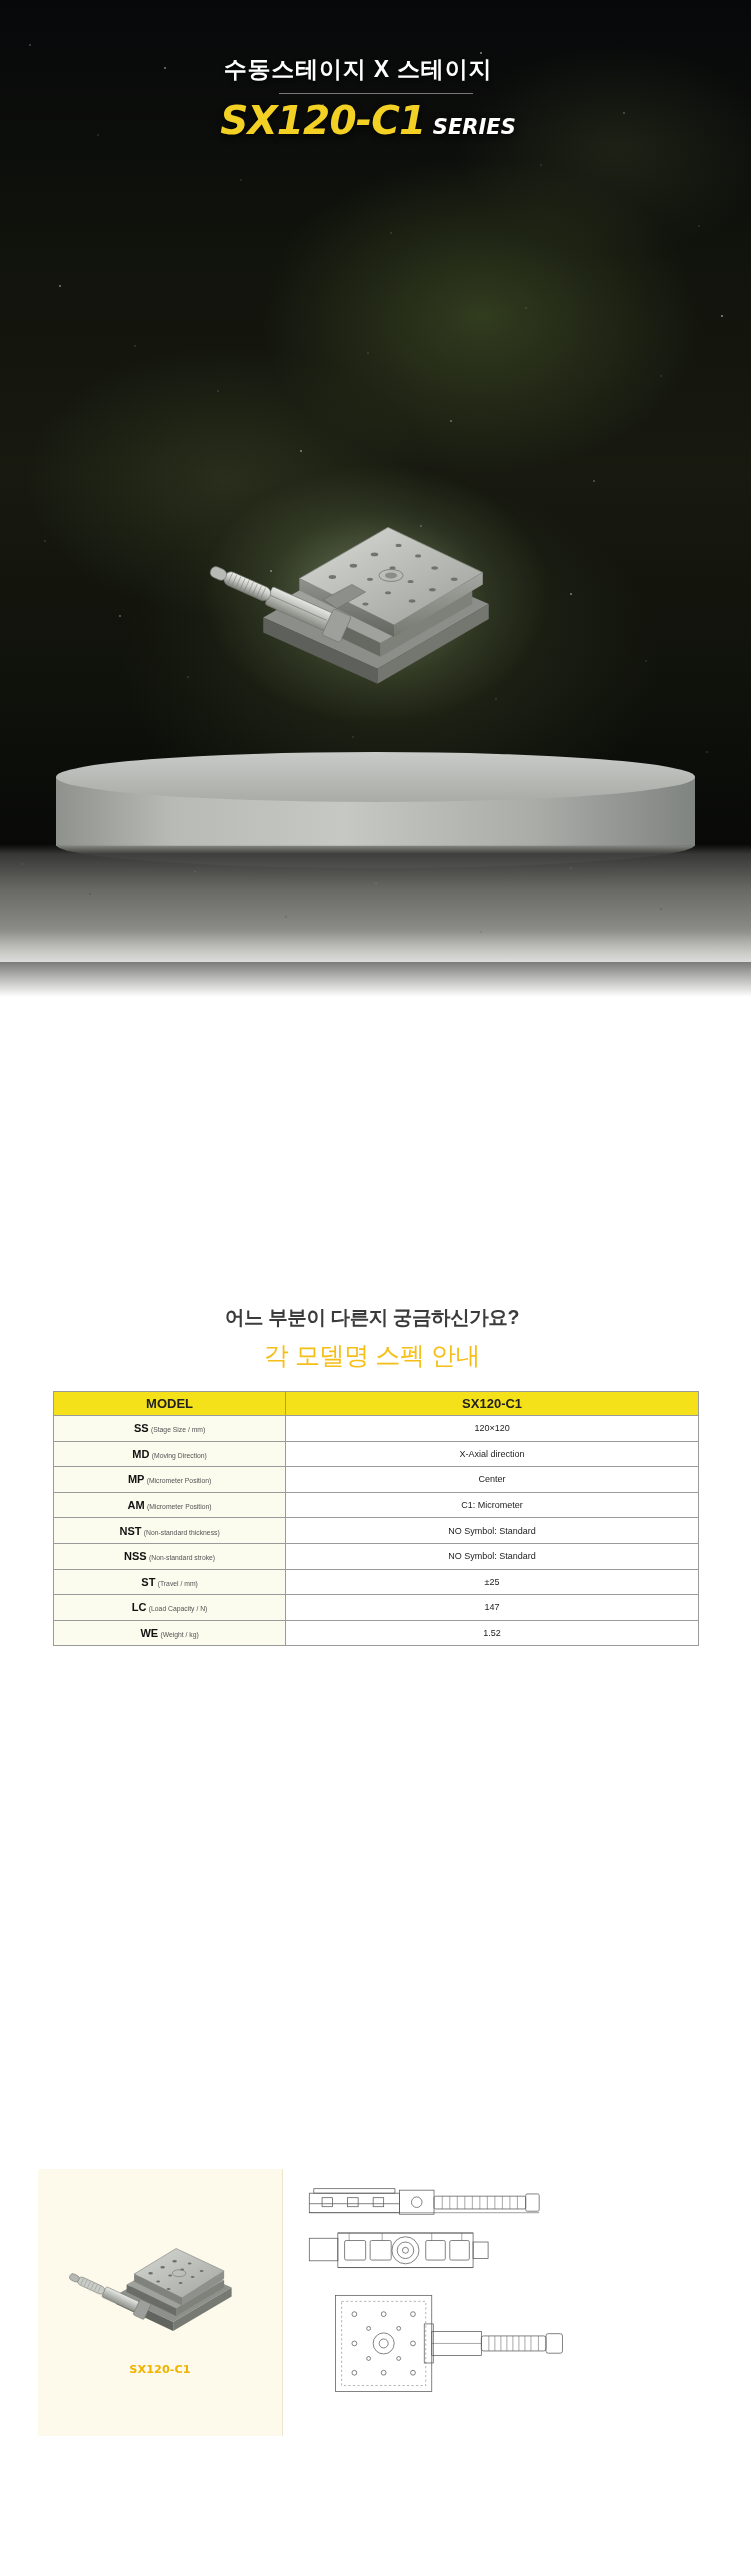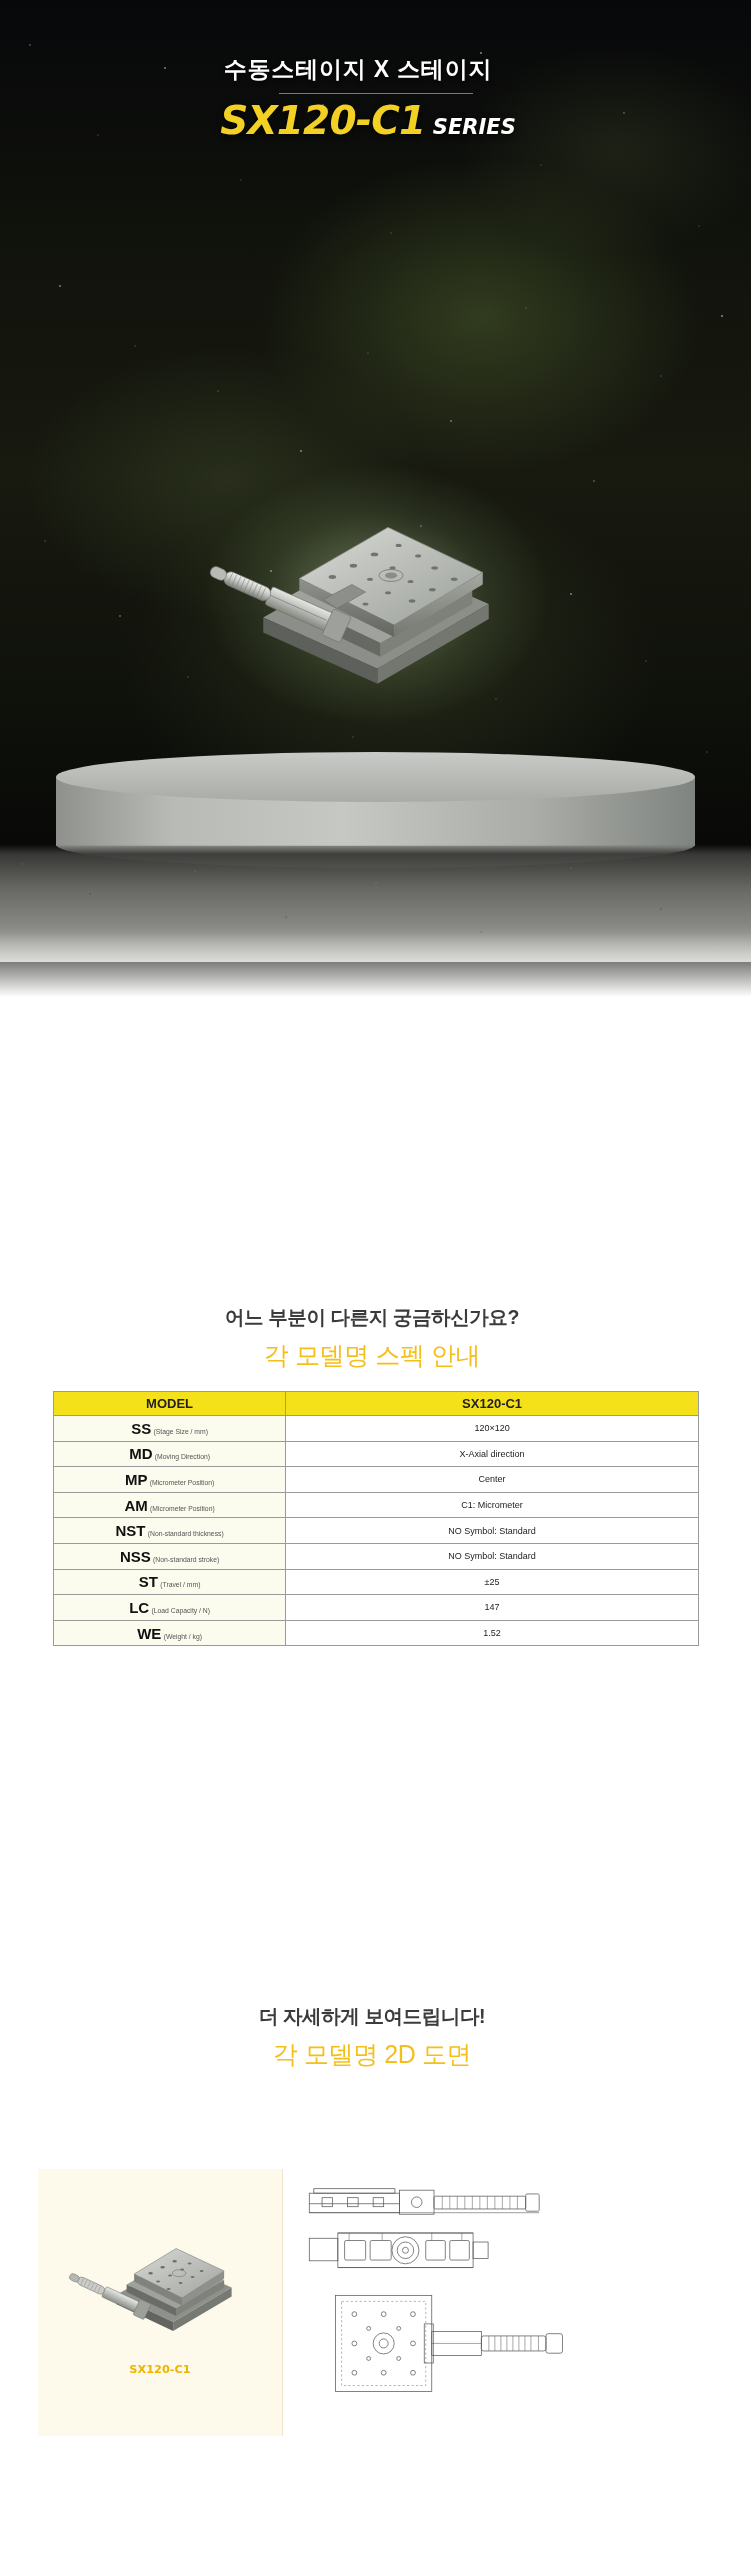--- a/index.html
+++ b/index.html
@@ -235,21 +235,21 @@
     font-size: 13px;
     height: 24px;
   }
   table.spec tbody td.left-col {
     background: #fbfbee;
     text-align: center;
     padding: 0 6px;
   }
   .code {
     font-weight: bold;
-    font-size: 15px;
+    font-size: 11px;
     color: #111;
   }
   .desc {
     font-size: 6.8px;
     color: #555;
     margin-left: 2.3px;
   }
   .col-a { width: 36%; }
   .col-b { width: 64%; }
 
@@ -458,24 +458,20 @@
           <td>147</td>
         </tr>
         <tr>
           <td class="left-col"><span class="code">WE</span><span class="desc">(Weight / kg)</span></td>
           <td>1.52</td>
         </tr>
       </tbody>
     </table>
   </div>
 
-  <div class="sec-head" style="position:absolute; left:0; top:2003px;">
-    <div class="sec-sub">더 자세하게 보여드립니다!</div>
-    <div class="sec-title">각 모델명 2D 도면</div>
-  </div>
 
   <div class="draw-wrap">
 
     <div class="draw-left">
       <div class="draw-iso">
         <svg width="199" height="165" viewBox="0 0 265 220" xmlns="http://www.w3.org/2000/svg">
           <defs>
             <linearGradient id="iTop" x1="0" y1="0" x2="1" y2="1">
               <stop offset="0%" stop-color="#d6d8d3"></stop>
               <stop offset="100%" stop-color="#a2a5a0"></stop>

